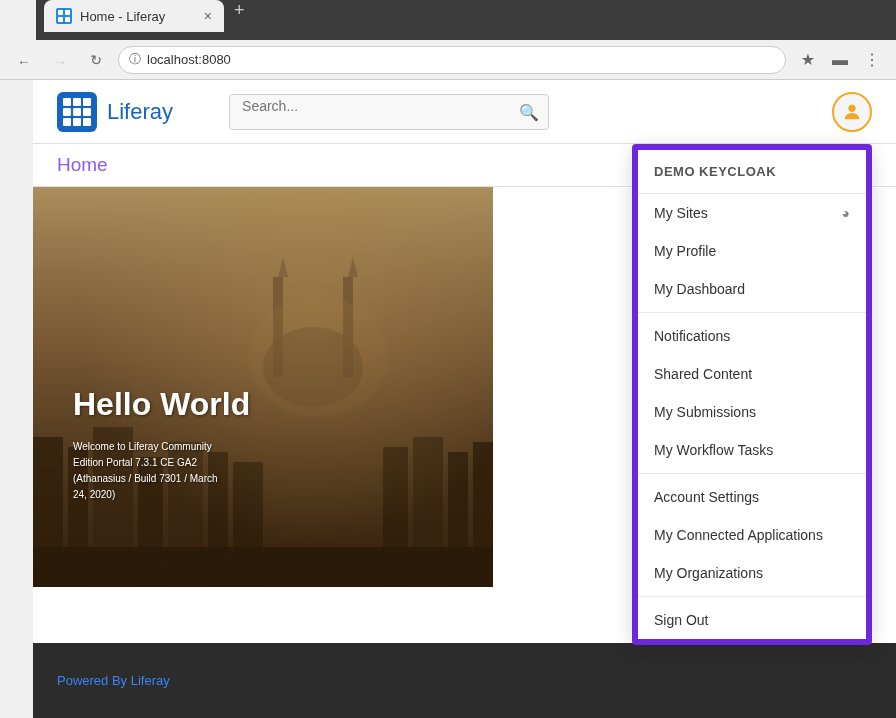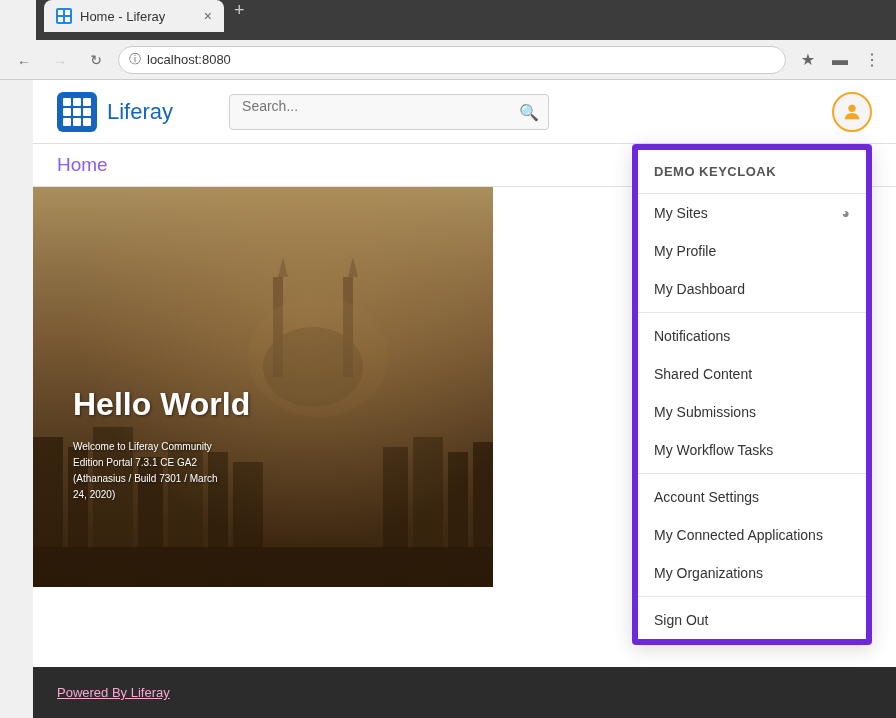--- a/index.html
+++ b/index.html
@@ -51,21 +51,21 @@
     .hero-text { font-size: 10px; line-height: 1.6; text-shadow: 1px 1px 2px rgba(0,0,0,0.5); }
 
     
     .dropdown-menu { position: absolute; top: 64px; right: 24px; width: 240px; background: white; box-shadow: 0 4px 20px rgba(0,0,0,0.15); border: 6px solid #6d28d9; border-radius: 4px; z-index: 100; }
     .dropdown-header { padding: 14px 16px; font-size: 13px; font-weight: 700; color: #555; letter-spacing: 0.5px; border-bottom: 1px solid #e8e8e8; }
     .dropdown-item { padding: 11px 16px; font-size: 14px; color: #333; cursor: pointer; display: flex; align-items: flex-start; justify-content: space-between; }
     .dropdown-item .item-icon { color: #888; font-size: 14px; }
     .dropdown-divider { border: none; border-top: 1px solid #e8e8e8; margin: 4px 0; }
 
     
-    .footer { background: #2c2c2c; color: #f9a8d4; padding: 18px 24px; font-size: 13px; position: absolute; bottom: 0; width: 100%; text-decoration: underline; }
+    .footer { background: #2c2c2c; color: #3b82f6; padding: 30px 24px; font-size: 13px; position: absolute; bottom: 0; width: 100%; }
 
     
     .main-area { position: relative; display: flex; }
   </style>
 </head>
 <body>
 
 <div class="browser-chrome">
   <div class="browser-tab">
     <span class="browser-tab-favicon">

